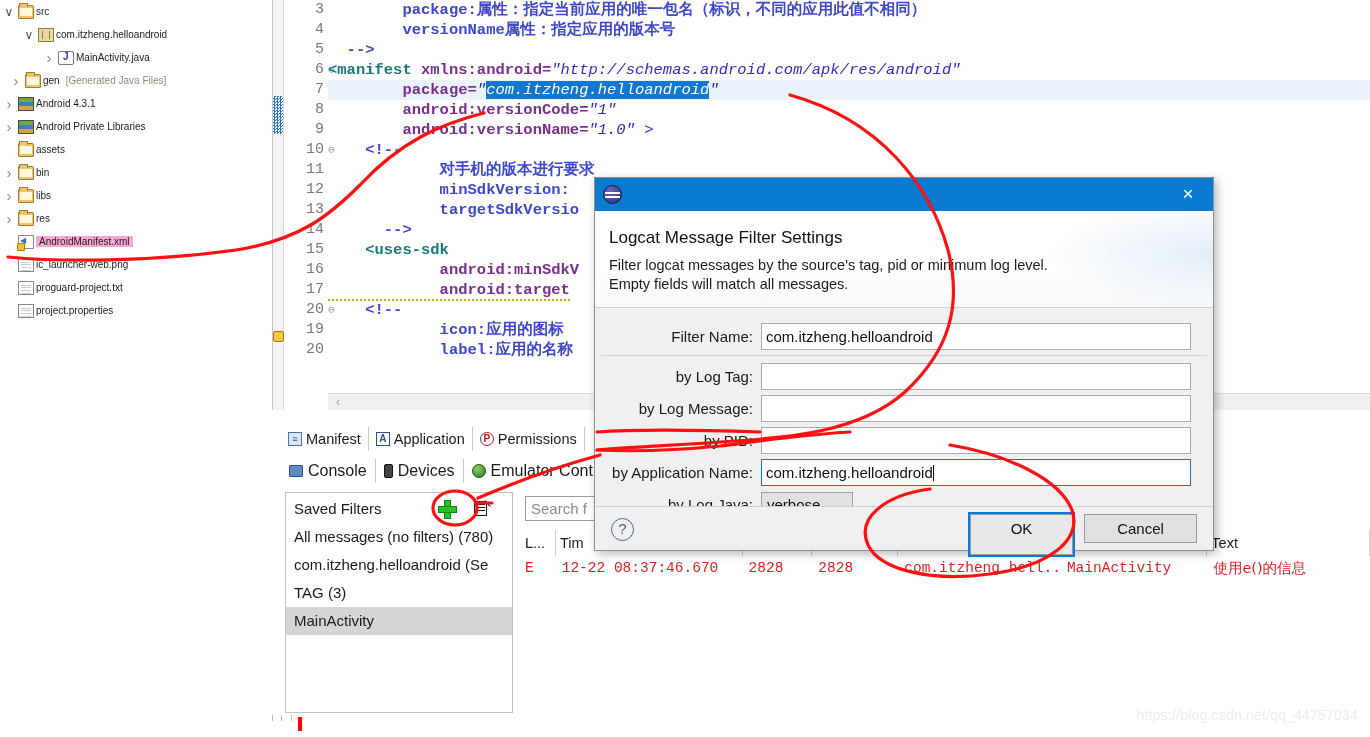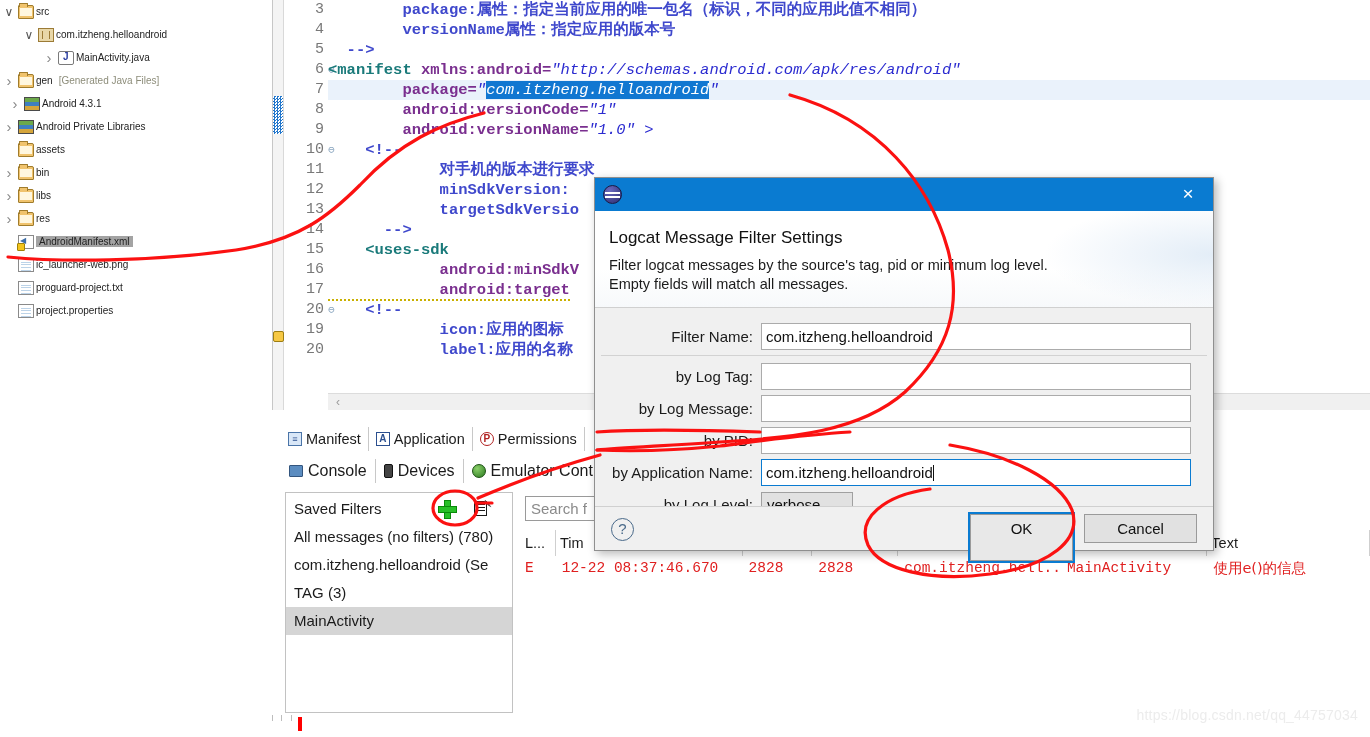--- a/index.html
+++ b/index.html
@@ -22,21 +22,21 @@
     height: 23px; padding-left: 2px;
     font-size: 10px; color: #222; white-space: nowrap;
   }
   .tw { width: 14px; text-align:center; color:#555; font-size: 11px; flex: none; }
   .tw.open::before { content: "\2228"; font-size: 12px; }
   .tw.closed::before { content: "\203A"; font-size: 15px; color:#888; }
   .tw.blank::before { content: ""; }
   .ticon { width: 20px; flex: none; display:flex; align-items:center; justify-content:center; }
   .tlabel { }
   .tlabel.dim { color: #8d8d7a; }
-  .tlabel.sel { background:#a3a3a3; padding: 0 3px; }
+  .tlabel.sel { background:#f9a8d4; padding: 0 3px; }
 
   
   .g { position: relative; width: 16px; height: 14px; display:inline-block; }
   .g.folder { background:#f0c36d; border:1px solid #a07c2c; border-radius:1px 2px 1px 1px; }
   .g.folder::before { content:""; position:absolute; left:0; top:-3px; width:7px; height:3px; background:#f0c36d; border:1px solid #a07c2c; border-bottom:none; border-radius:1px 1px 0 0;}
   .g.folder::after { content:""; position:absolute; left:1px; top:2px; width:12px; height:8px; background:#fff7df; }
   .g.pkg { background:#e8d7a8; border:1px solid #9c7b36; }
   .g.pkg::after { content:""; position:absolute; left:3px; top:2px; right:3px; bottom:2px; border-left:1px solid #9c7b36; border-right:1px solid #9c7b36; }
   .g.lib { background: linear-gradient(#6ca94a 0 4px, #3f7fbf 4px 8px, #d5a53b 8px 12px); border:1px solid #4a4a4a; }
   .g.file { background:#ffffff; border:1px solid #8a8a8a; }
@@ -151,21 +151,21 @@
             line-height:25px; padding-left:4px; width:430px; overflow:hidden; white-space:nowrap;}
   .finput.focused { border:1px solid #0a7bd1; }
   .caret { display:inline-block; width:1px; height:16px; background:#111; vertical-align:-3px; }
   .fsep { position:absolute; left:6px; right:6px; height:1px; background:#d2d2d2; }
   #combo { height:26px; width:92px; border:1px solid #a0a0a0; background:#e1e1e1; font-size:15px;
            color:#111; line-height:24px; padding-left:5px; position:relative; }
   #combo .chev { position:absolute; right:7px; top:5px; font-size:12px; color:#444; }
   #dlg-foot { position:relative; height:44px; background:#f0f0f0; border-top:1px solid #d0d0d0; }
   #help-icon { position:absolute; left:16px; top:11px; width:23px; height:23px; border:1.6px solid #4a6a8a;
      border-radius:50%; color:#4a6a8a; font-size:15px; line-height:20px; text-align:center; }
-  #okbtn { position:absolute; left:375px; top:7px; width:103px; height:47px; background:#e8e8e8;
+  #okbtn { position:absolute; left:375px; top:7px; width:103px; height:41px; background:#e8e8e8;
      border:1px solid #9a9a9a; outline:2px solid #0a7bd1; font-size:15px; color:#111; line-height:27px; text-align:center; }
   #cancelbtn { position:absolute; left:489px; top:7px; width:113px; height:29px; background:#e1e1e1;
      border:1px solid #9a9a9a; font-size:15px; color:#111; line-height:27px; text-align:center; }
 
   
   #annot { position:absolute; left:0; top:0; width:1370px; height:737px; pointer-events:none; }
 </style>
 </head>
 <body>
 
@@ -186,29 +186,29 @@
         </span>
         <span class="tlabel">com.itzheng.helloandroid</span>
       </div>
       <div class="tree-row" style="padding-left: 42px;">
         <span class="tw closed"></span>
         <span class="ticon">
           <span class="g java"></span>
         </span>
         <span class="tlabel">MainActivity.java</span>
       </div>
-      <div class="tree-row" style="padding-left: 2px;">
+      <div class="tree-row" style="padding-left: 9px;">
         <span class="tw closed"></span>
         <span class="ticon">
           <span class="g folder"></span>
         </span>
         <span class="tlabel">gen</span>
         <span class="tlabel dim" style="margin-left: 6px;">[Generated Java Files]</span>
       </div>
-      <div class="tree-row" style="padding-left: 8px;">
+      <div class="tree-row" style="padding-left: 2px;">
         <span class="tw closed"></span>
         <span class="ticon">
           <span class="g lib"></span>
         </span>
         <span class="tlabel">Android 4.3.1</span>
       </div>
       <div class="tree-row" style="padding-left: 2px;">
         <span class="tw closed"></span>
         <span class="ticon">
           <span class="g lib"></span>
@@ -436,21 +436,21 @@
         </div>
         <div class="frow" style="top: 118px;">
           <div class="flabel">by PID:</div>
           <div class="finput"><span></span></div>
         </div>
         <div class="frow" style="top: 150px;">
           <div class="flabel">by Application Name:</div>
           <div class="finput focused"><span>com.itzheng.helloandroid</span><span class="caret"></span></div>
         </div>
         <div class="frow" style="top: 182px;">
-          <div class="flabel">by Log Level:</div>
+          <div class="flabel">by Log Java:</div>
           <div id="combo"><span>verbose</span><span class="chev">∨</span></div>
         </div>
       </div>
     <div id="dlg-foot">
       <div id="help-icon">?</div>
       <div id="okbtn">OK</div>
       <div id="cancelbtn">Cancel</div>
     </div>
   </div>
 

